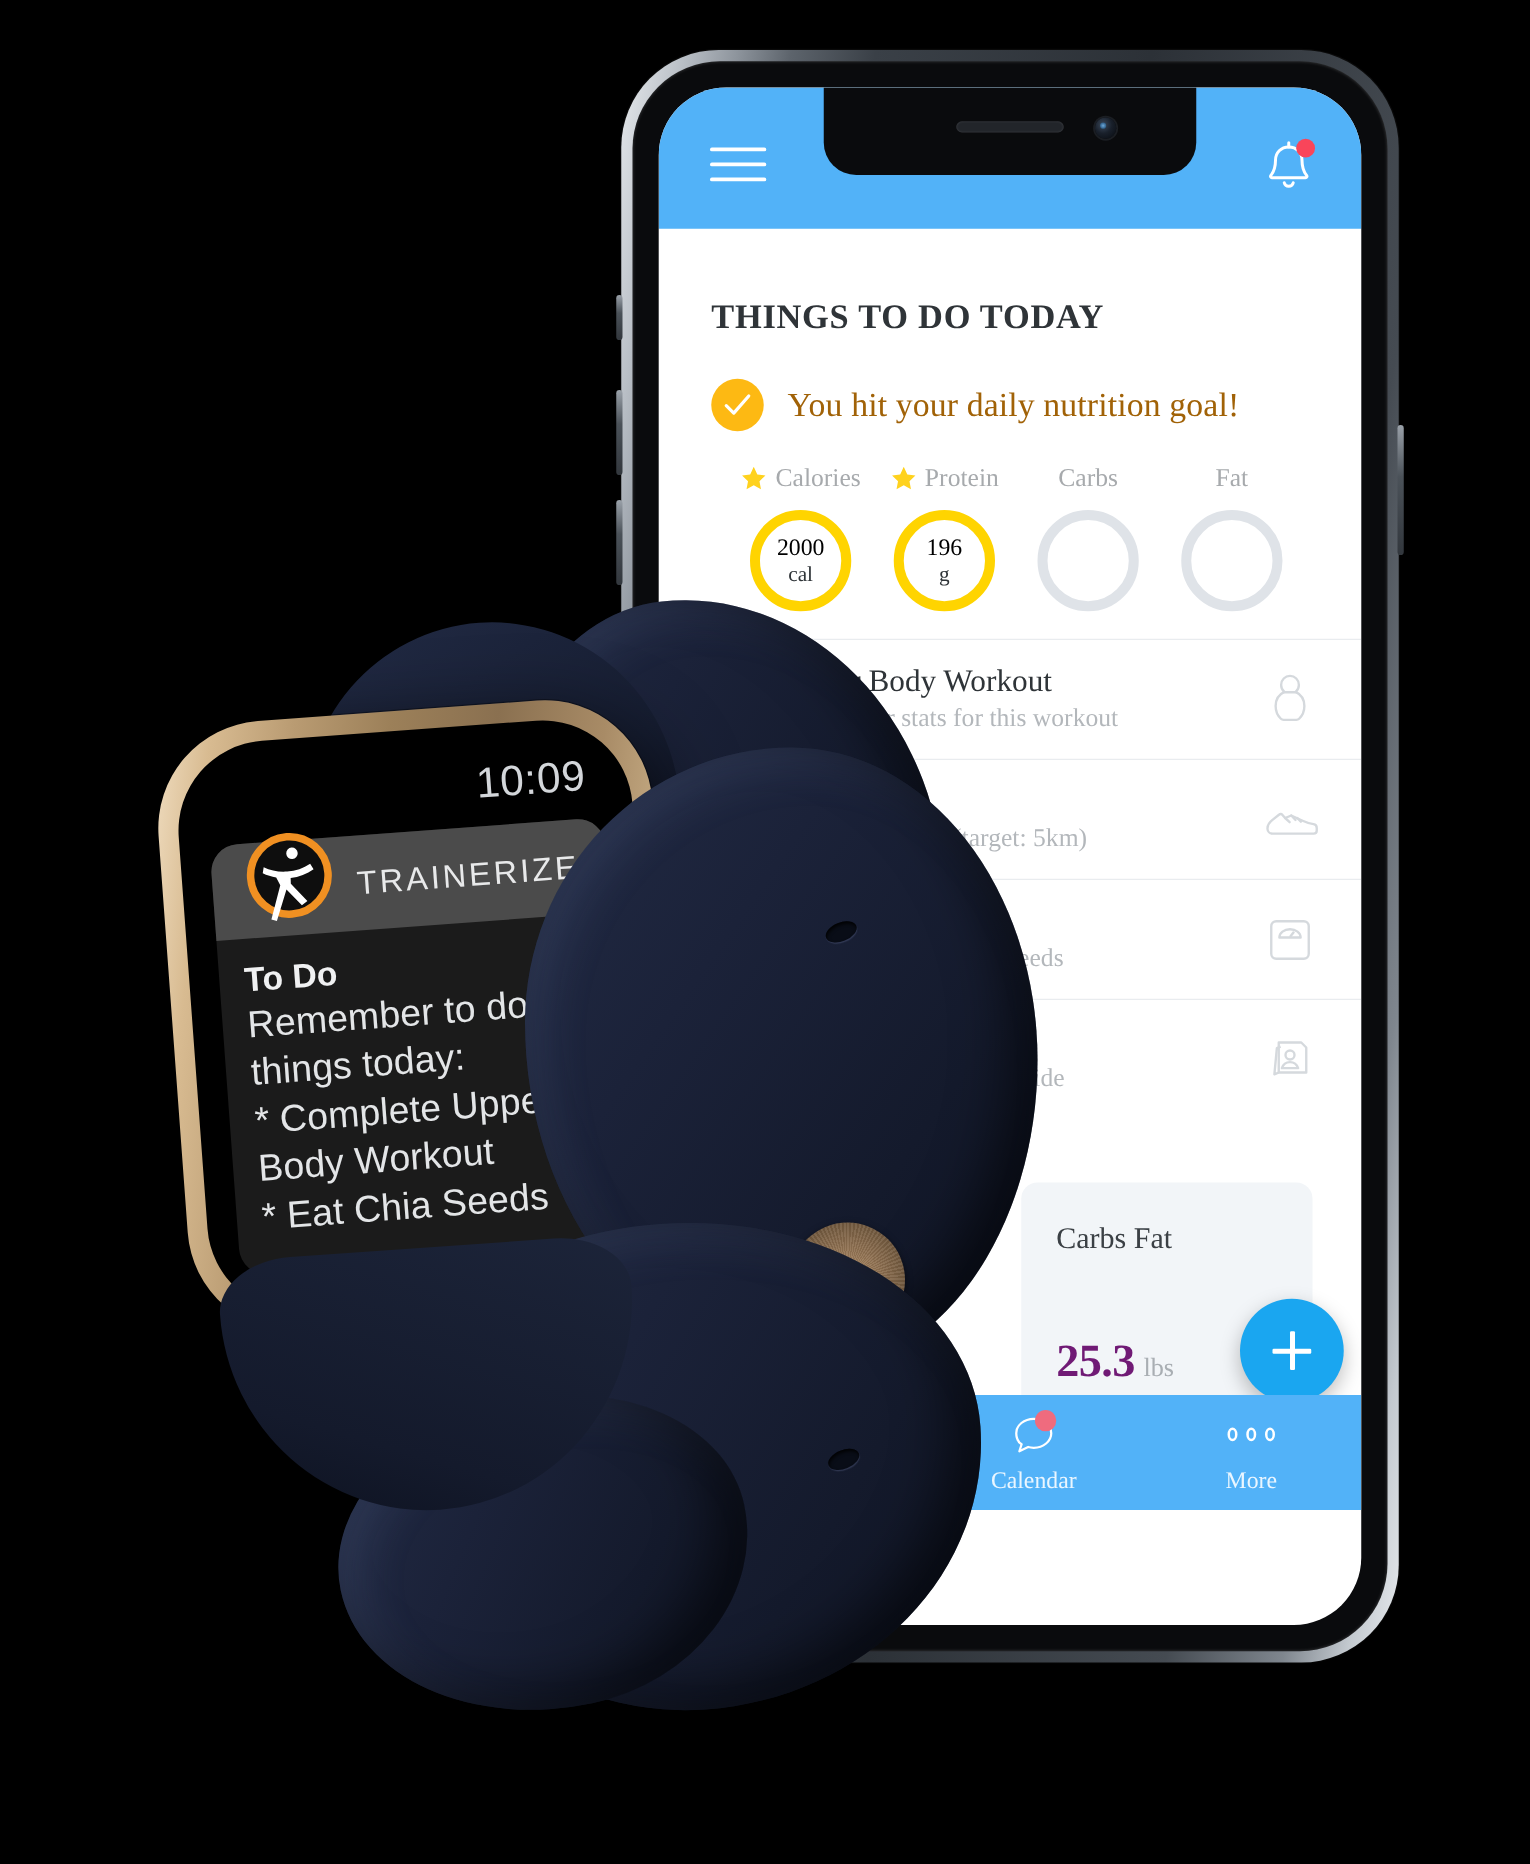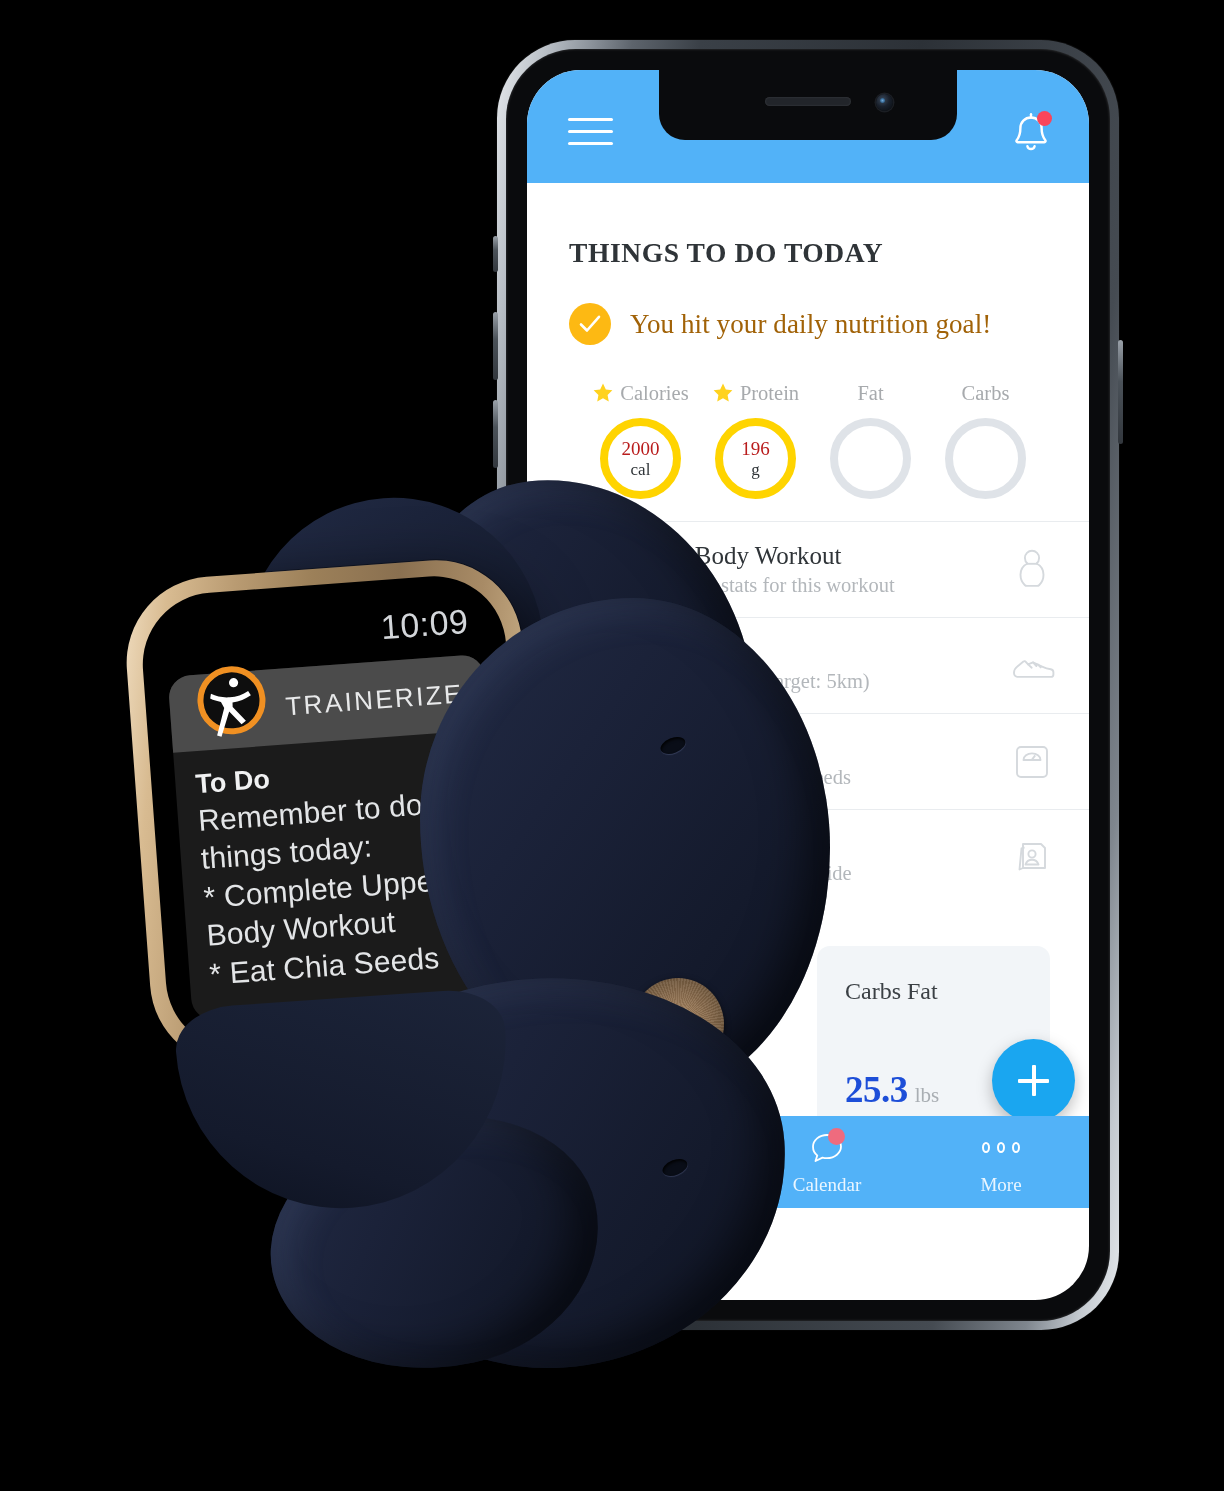--- a/index.html
+++ b/index.html
@@ -80,32 +80,32 @@
   
   #nutrition { margin: 34px 0 0 0; padding: 0 34px 0 42px; }
   #nutri-head { display: flex; align-items: center; gap: 19px; }
   #nutri-check {
     width: 42px; height: 42px; border-radius: 50%; background: #fdb913;
     flex: 0 0 auto; position: relative;
   }
   #nutri-check svg { position:absolute; left:9px; top:10px; width:24px; height:22px; }
   #nutri-text { font-size: 27px; color: #a16207; letter-spacing: .1px; }
 
-  #macros { display: flex; margin-top: 35px; padding-left: 14px; }
+  #macros { display: flex; margin-top: 25px; padding-left: 14px; }
   .macro { width: 115px; display: flex; flex-direction: column; align-items: center; }
   .macro-label { display: flex; align-items: center; gap: 6px; font-size: 20.5px; color: #a7aaad; height: 26px; }
   .star { width: 22px; height: 22px; color: #ffd21e; }
   .star svg { display:block; width: 100%; height: 100%; }
   .ring {
     margin-top: 12px; width: 81px; height: 81px; border-radius: 50%;
     border: 8px solid #dfe3e8; display: flex; flex-direction: column;
     align-items: center; justify-content: center; line-height: 1.12;
   }
   .ring.filled { border-color: #ffd400; }
-  .ring-v { font-size: 19px; color: #b91c1c; font-weight: 500; }
+  .ring-v { font-size: 19px; color: #000000; font-weight: 500; }
   .ring-u { font-size: 17px; color: #2f3438; }
 
   
   #tasks { margin-top: 22px; }
   .task {
     display: flex; align-items: center; padding: 20px 34px 20px 42px;
     border-top: 1.5px solid #e9ecef; min-height: 84px;
   }
   .task-check {
     width: 37px; height: 37px; border-radius: 50%;
@@ -118,21 +118,21 @@
   .task-icon svg { display: block; width: 100%; height: 100%; }
 
   
   #card-row { position: absolute; left: 0; right: 0; bottom: 0; height: 310px; }
   #bodyfat-card {
     position: absolute; left: 290px; top: 48px; width: 233px; height: 213px;
     background: #f2f5f8; border-radius: 13px; overflow: hidden;
   }
   #bf-title { font-size: 24px; color: #3b4045; margin: 32px 0 0 28px; }
   #bf-value-row { position: absolute; left: 28px; bottom: 48px; display: flex; align-items: baseline; gap: 7px; }
-  #bf-value { font-size: 37px; font-weight: bold; color: #1d4ed8; letter-spacing: -.5px; }
+  #bf-value { font-size: 37px; font-weight: bold; color: #701a75; letter-spacing: -.5px; }
   #bf-unit { font-size: 21px; color: #a9aeb3; }
   #bf-chart { position: absolute; left: 0; right: 0; bottom: 0; height: 56px; }
   #bf-chart svg { display: block; width: 100%; height: 100%; }
 
   #fab {
     position: absolute; right: 14px; bottom: 86px; width: 83px; height: 83px;
     border-radius: 50%; background: #1aa6f0; z-index: 20;
     box-shadow: 0 6px 16px rgba(0,0,0,.26); cursor: pointer;
   }
   #fab::before, #fab::after {
@@ -361,28 +361,28 @@
                   <span>Protein</span>
                 </div>
                 <div class="ring filled">
                   <span class="ring-v">196</span>
                   <span class="ring-u">g</span>
                 </div>
               </div>
 
               <div class="macro">
                 <div class="macro-label">
-                  <span>Fat</span>
+                  <span>Carbs</span>
                 </div>
                 <div class="ring"></div>
               </div>
 
               <div class="macro">
                 <div class="macro-label">
-                  <span>Carbs</span>
+                  <span>Fat</span>
                 </div>
                 <div class="ring"></div>
               </div>
             </div>
           </div>
 
           <div id="tasks">
 
             <div class="task">
               <div class="task-check"></div>

